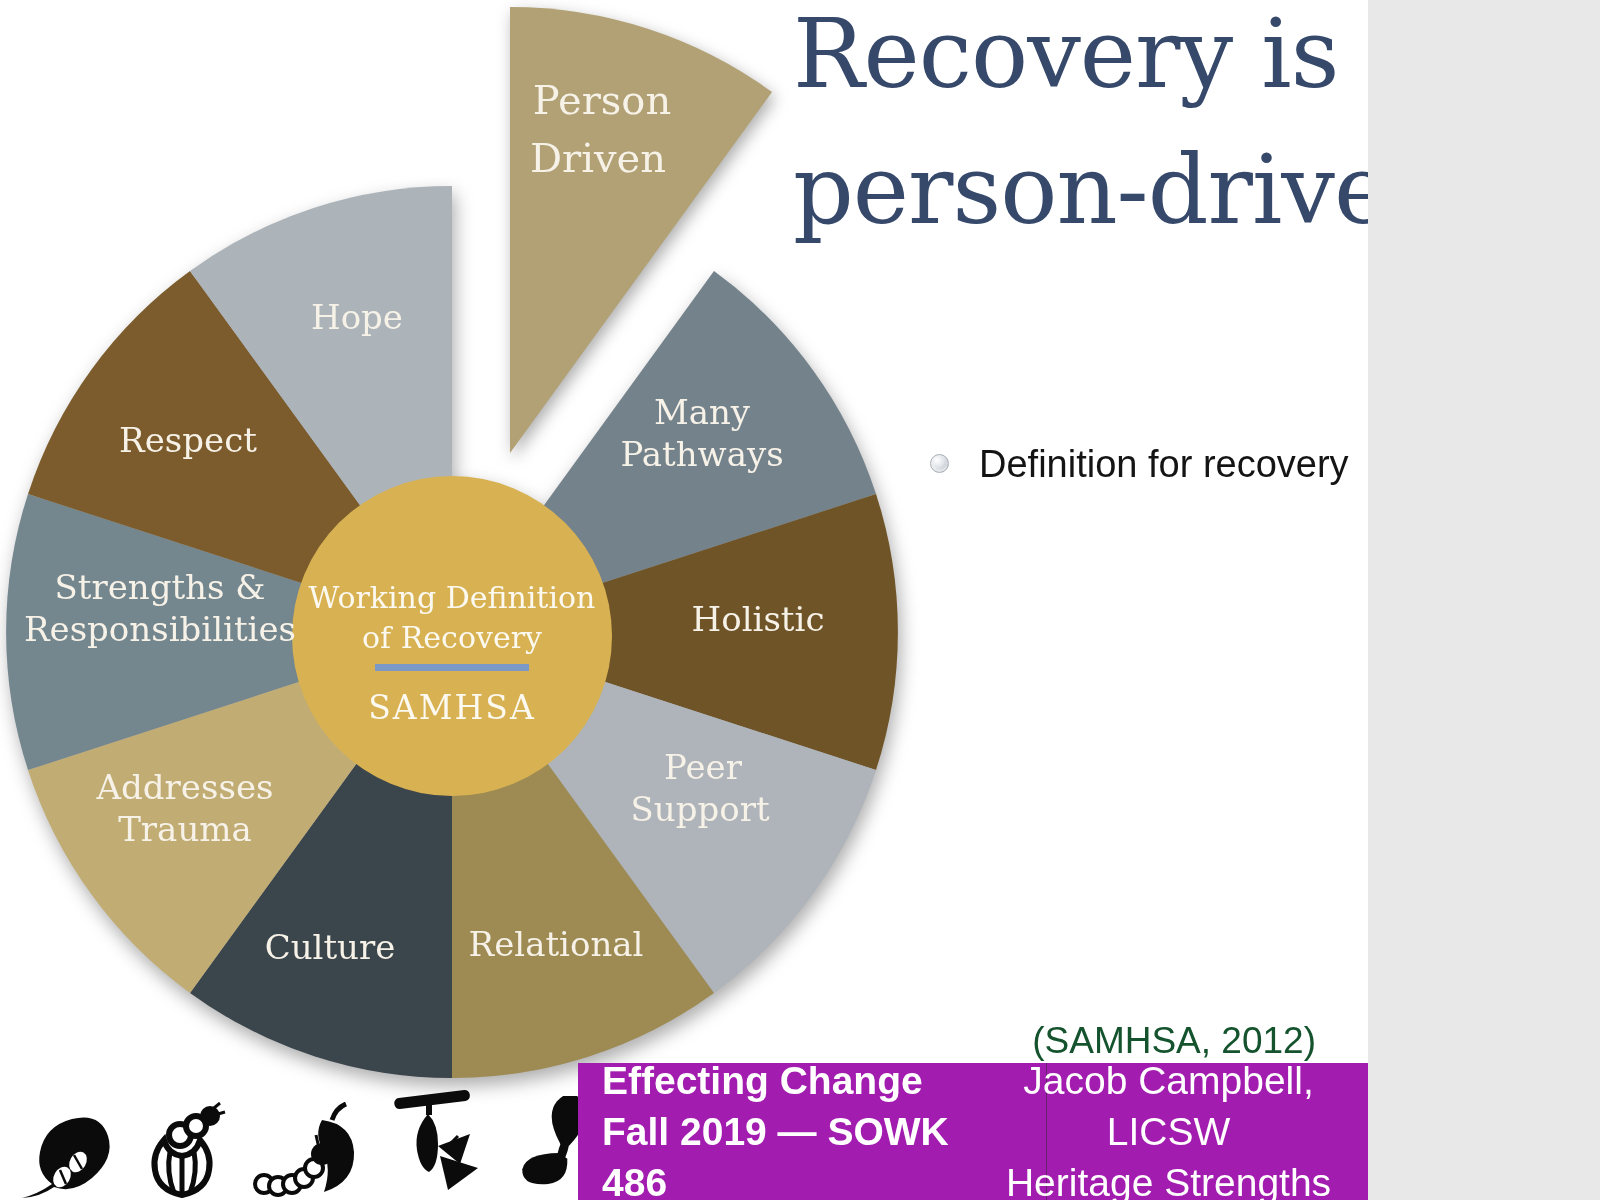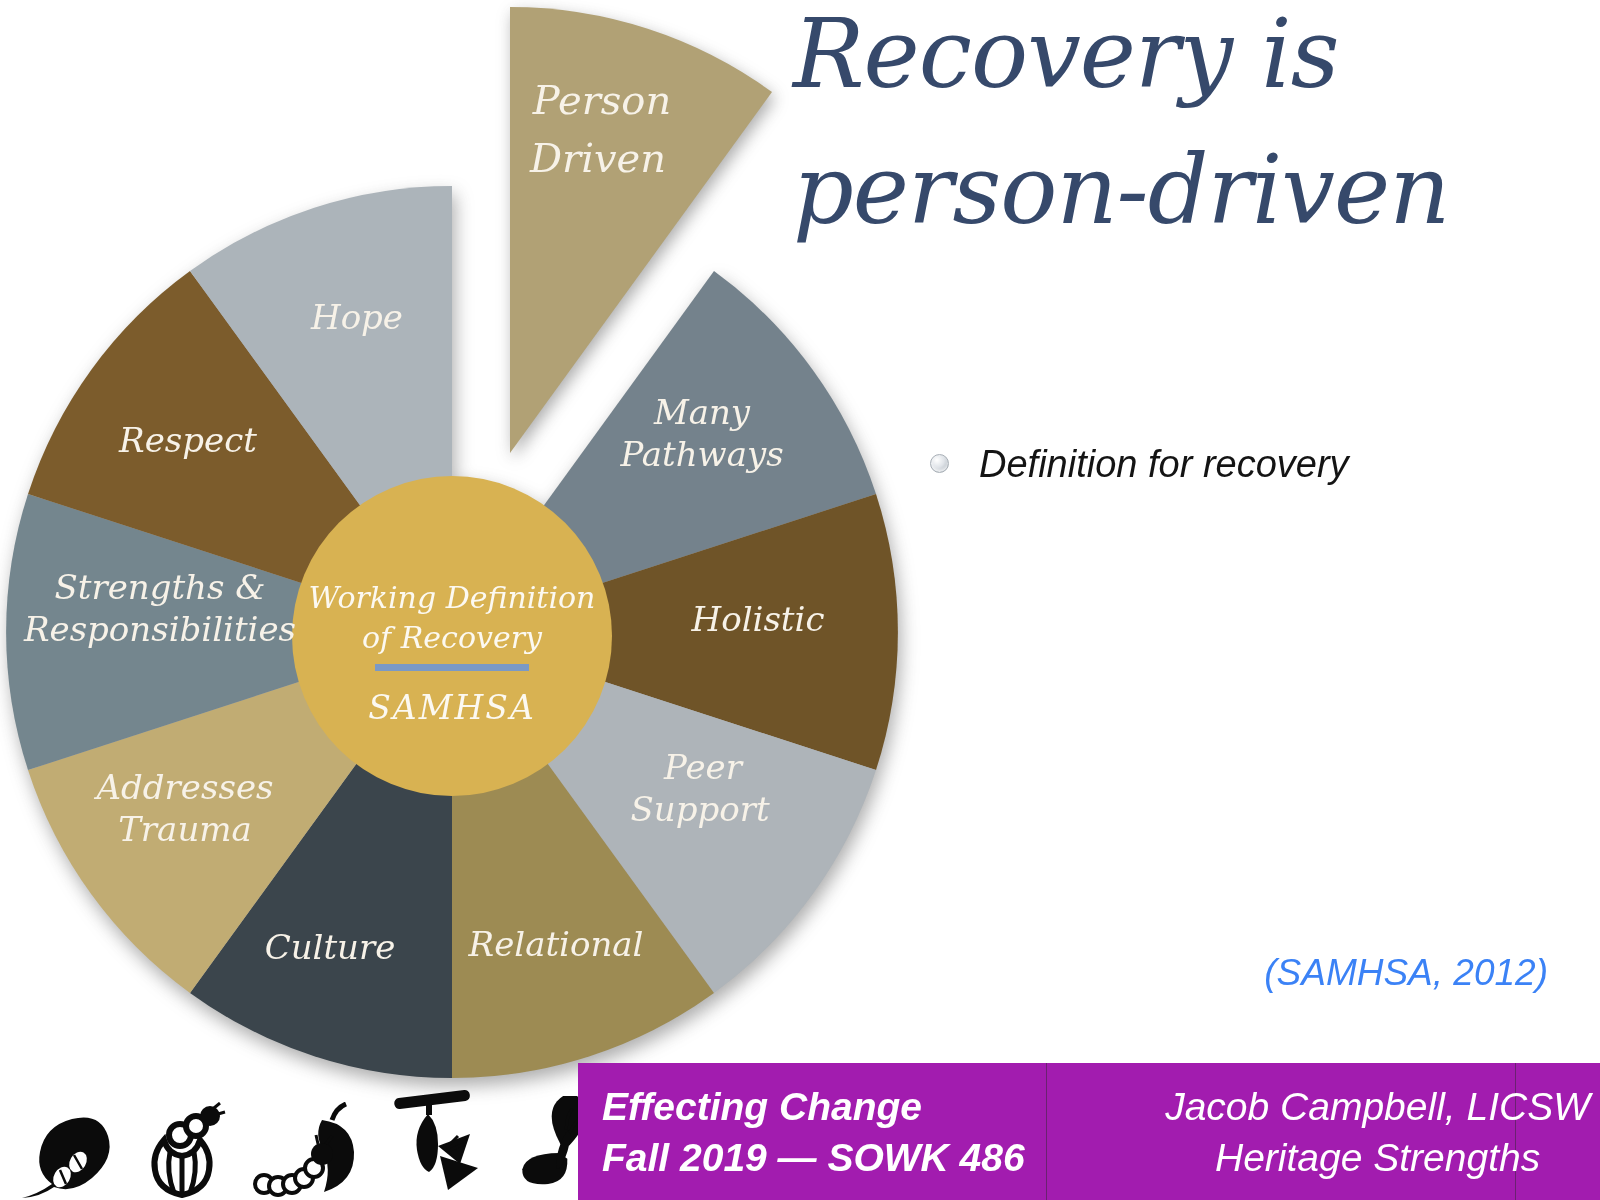--- a/index.html
+++ b/index.html
@@ -1,18 +1,18 @@
 <!DOCTYPE html>
 <html><head>
 <meta charset="utf-8">
 <style>
   html,body{margin:0;padding:0;background:#e8e8e8;}
   .slide{
-    position:relative;width:1600px;height:1200px;background:#ffffff;
-    overflow:hidden;font-family:"Liberation Sans",sans-serif;font-style:italic;
+    position:relative;width:1368px;height:1200px;background:#ffffff;
+    overflow:hidden;font-family:"Liberation Sans",sans-serif;
   }
   
   .title{
     position:absolute;left:793px;top:-14px;width:780px;
     font-family:"DejaVu Serif",serif;font-size:95px;line-height:136px;
     color:#36496B;letter-spacing:-1px;
   }
   
   .bullets{position:absolute;left:930px;top:438px;width:560px;}
   .bullet{display:flex;align-items:flex-start;margin-bottom:48px;}
@@ -20,21 +20,21 @@
     flex:0 0 auto;width:17px;height:17px;border-radius:50%;margin:16px 30px 0 0;
     background:radial-gradient(circle at 35% 30%, #ffffff 0%, #dfe3e8 45%, #b7bec6 75%, #99a1a9 100%);
     border:1px solid #a9b0b7;box-shadow:inset 0 -2px 3px rgba(255,255,255,.8);
   }
   .bullet-text{
     font-size:38px;line-height:52px;color:#141414;max-width:505px;
     font-family:"Liberation Sans",sans-serif;
   }
   
   .citation{
-    position:absolute;right:52px;top:952px;font-size:37px;color:#3b82f6;
+    position:absolute;right:52px;top:1020px;font-size:37px;color:#14532d;
   }
   
   .wheel-svg{position:absolute;left:0;top:0;}
   .wheel-main{filter:drop-shadow(3px 8px 9px rgba(70,70,70,.45));}
   .wheel-exploded{filter:drop-shadow(3px 6px 8px rgba(70,70,70,.45));}
   .seg-label{
     font-family:"DejaVu Serif",serif;font-size:34px;fill:#F7F2E8;
     text-anchor:middle;
   }
   .seg-label-big{font-size:40px;}

